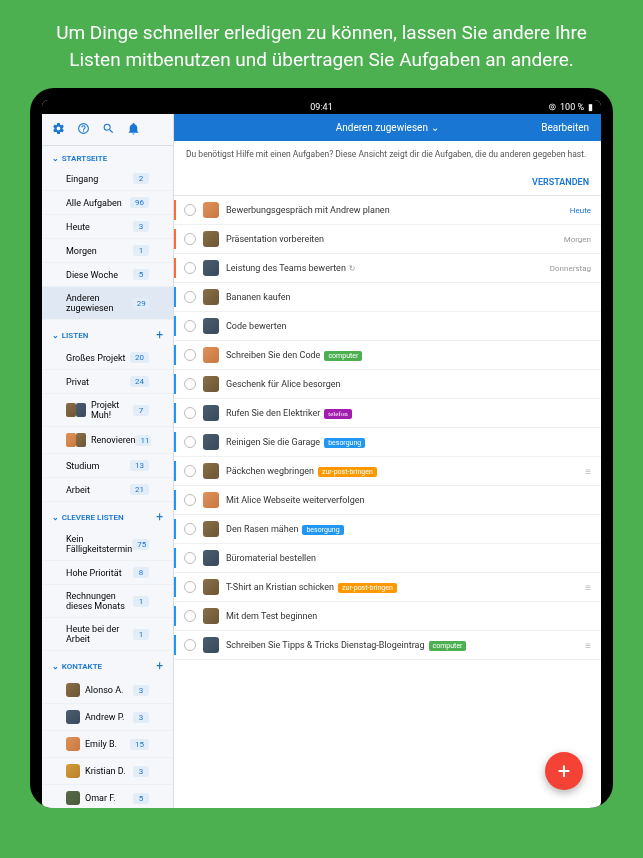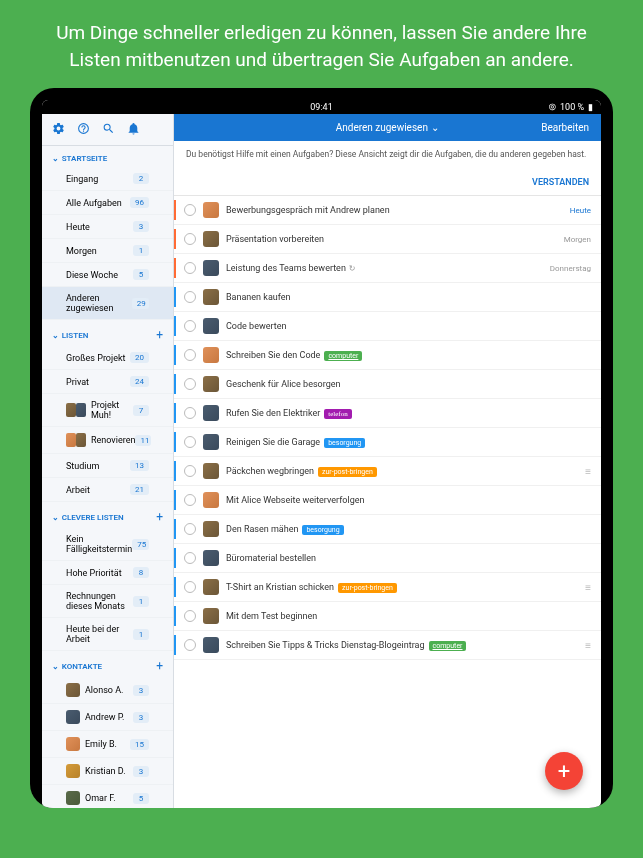--- a/index.html
+++ b/index.html
@@ -37,21 +37,21 @@
 .info-bar-action { text-align: right; color: #1976d2; font-weight: 600; margin-top: 18px; font-size: 9px; }
 .task-list { flex: 1; overflow-y: auto; }
 .task-row { display: flex; align-items: center; padding: 6px 10px; border-bottom: 1px solid #f0f0f0; font-size: 9px; gap: 7px; position: relative; }
 .task-row::before { content: ''; position: absolute; left: 0; top: 4px; bottom: 4px; width: 2px; background: transparent; }
 .task-row.pri-high::before { background: #ff6b35; }
 .task-row.pri-med::before { background: #2196f3; }
 .task-circle { width: 12px; height: 12px; border: 1.5px solid #bbb; border-radius: 50%; flex-shrink: 0; }
 .task-avatar { width: 16px; height: 16px; border-radius: 3px; flex-shrink: 0; }
 .task-title { flex: 1; color: #333; }
 .task-tag { font-size: 7px; padding: 1px 4px; border-radius: 2px; color: #fff; margin-left: 4px; }
-.task-tag.green { background: #4caf50; text-decoration: underline; }
+.task-tag.green { background: #4caf50; }
 .task-tag.purple { background: #a21caf; font-family: Liberation Serif, serif; }
 .task-tag.blue { background: #2196f3; }
 .task-tag.orange { background: #ff9800; }
 .task-due { font-size: 8px; color: #999; }
 .task-due.today { color: #1976d2; }
 .task-icon { color: #bbb; font-size: 10px; }
 .fab { position: absolute; bottom: 18px; right: 18px; width: 38px; height: 38px; border-radius: 50%; background: #f44336; color: #fff; display: flex; align-items: center; justify-content: center; font-size: 22px; box-shadow: 0 3px 8px rgba(0,0,0,0.3); }
 .repeat-icon { color: #999; font-size: 8px; margin-left: 3px; }
 </style>
 </head>

